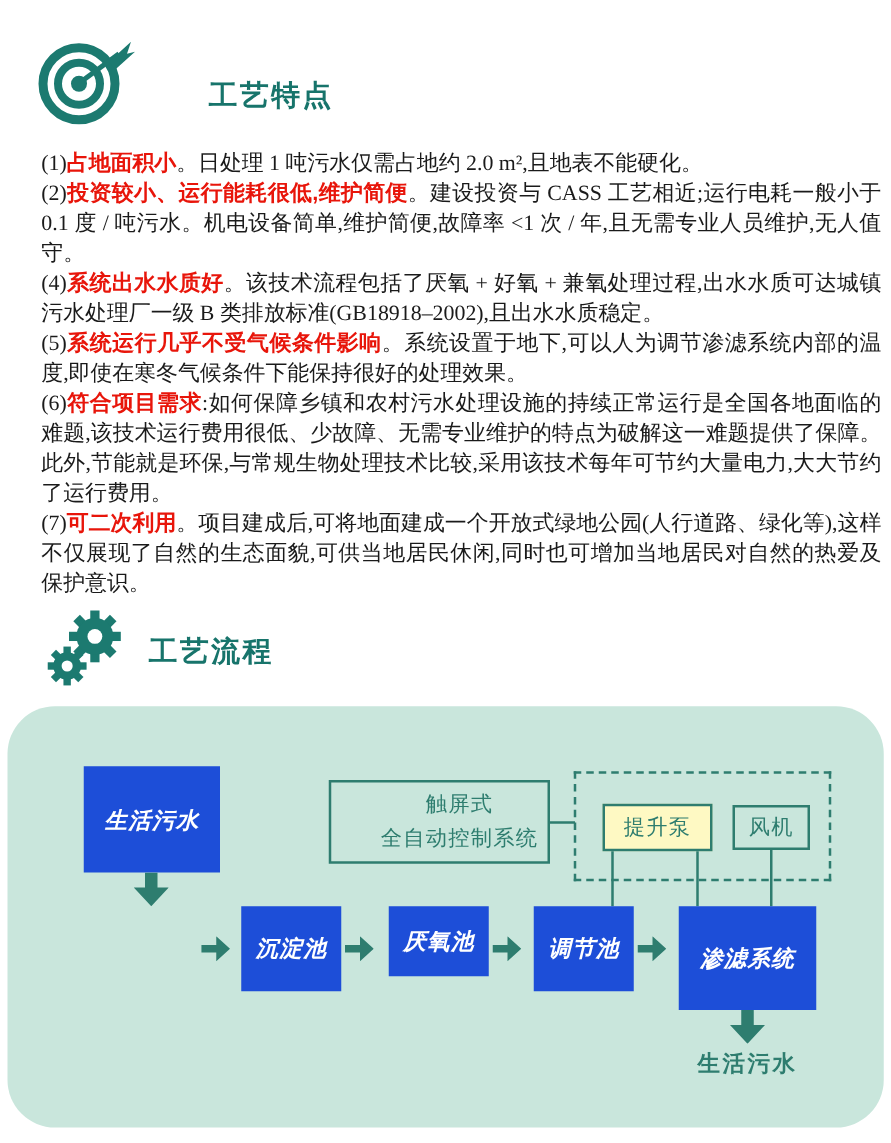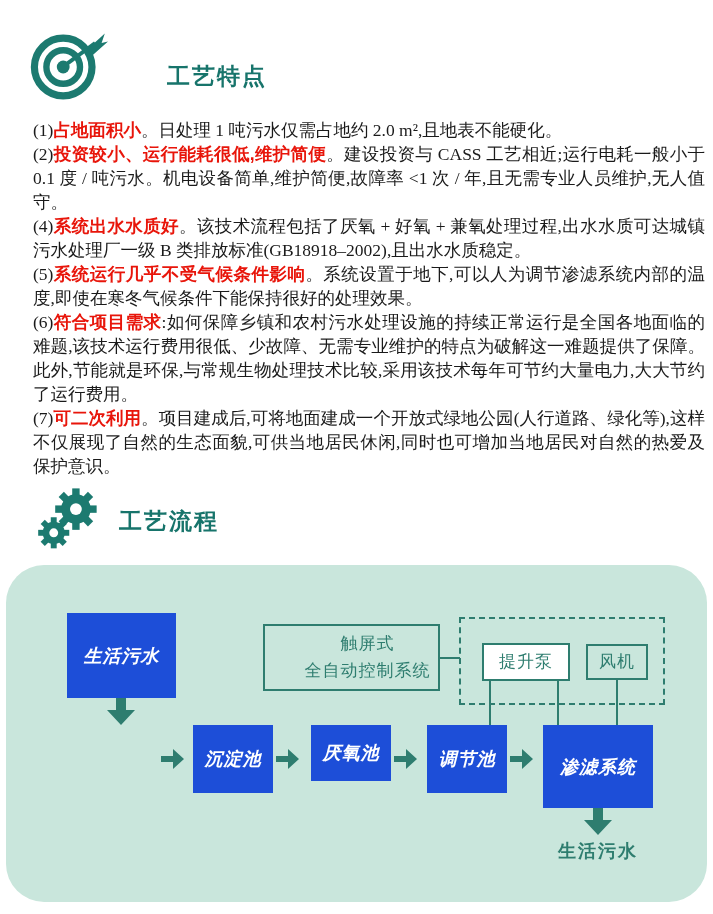--- a/index.html
+++ b/index.html
@@ -129,21 +129,21 @@
   </div>
 
   <div class="node-outline" style="left:257px;top:59px;width:177px;height:67px;padding-left:32px;">
     <div>触屏式</div>
     <div>全自动控制系统</div>
   </div>
 
   <div class="hline" style="left:434px;top:92px;width:20px;"></div>
 
   <div class="dashed-group" style="left:453px;top:52px;width:206px;height:88px;"></div>
-  <div class="node-outline" style="left:476px;top:78px;width:88px;height:38px;background:#ffffff;">提升泵</div>
+  <div class="node-outline" style="left:476px;top:78px;width:88px;height:38px;background:#fef9c3;">提升泵</div>
   <div class="node-outline" style="left:580px;top:79px;width:62px;height:36px;background:#C9E6DC;">风机</div>
 
   <div class="vline" style="left:483px;top:116px;height:44px;"></div>
   <div class="vline" style="left:551px;top:116px;height:44px;"></div>
   <div class="vline" style="left:610px;top:115px;height:45px;"></div>
 
   <div class="node-solid" style="left:187px;top:160px;width:80px;height:68px;">沉淀池</div>
   <div class="node-solid" style="left:305px;top:160px;width:80px;height:56px;">厌氧池</div>
   <div class="node-solid" style="left:421px;top:160px;width:80px;height:68px;">调节池</div>
   <div class="node-solid" style="left:537px;top:160px;width:110px;height:83px;">渗滤系统</div>

